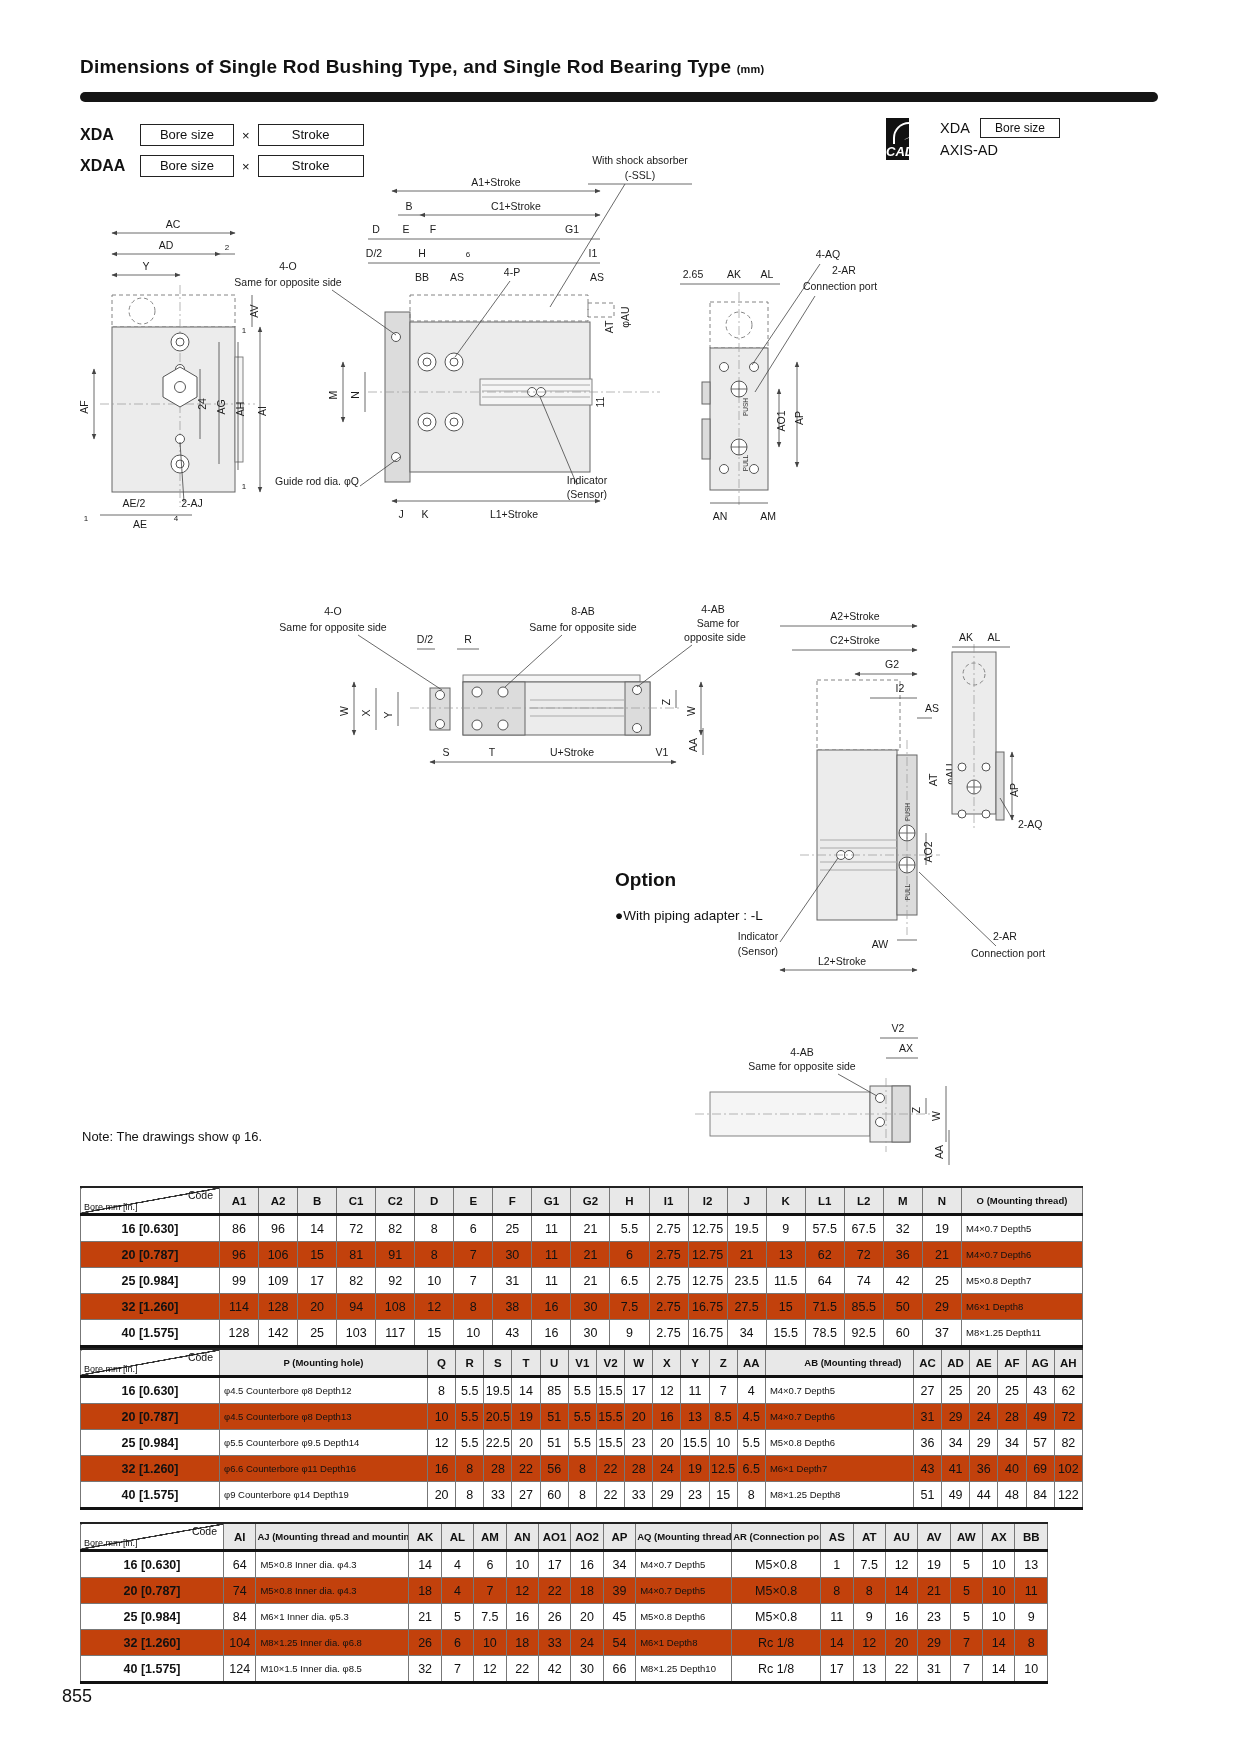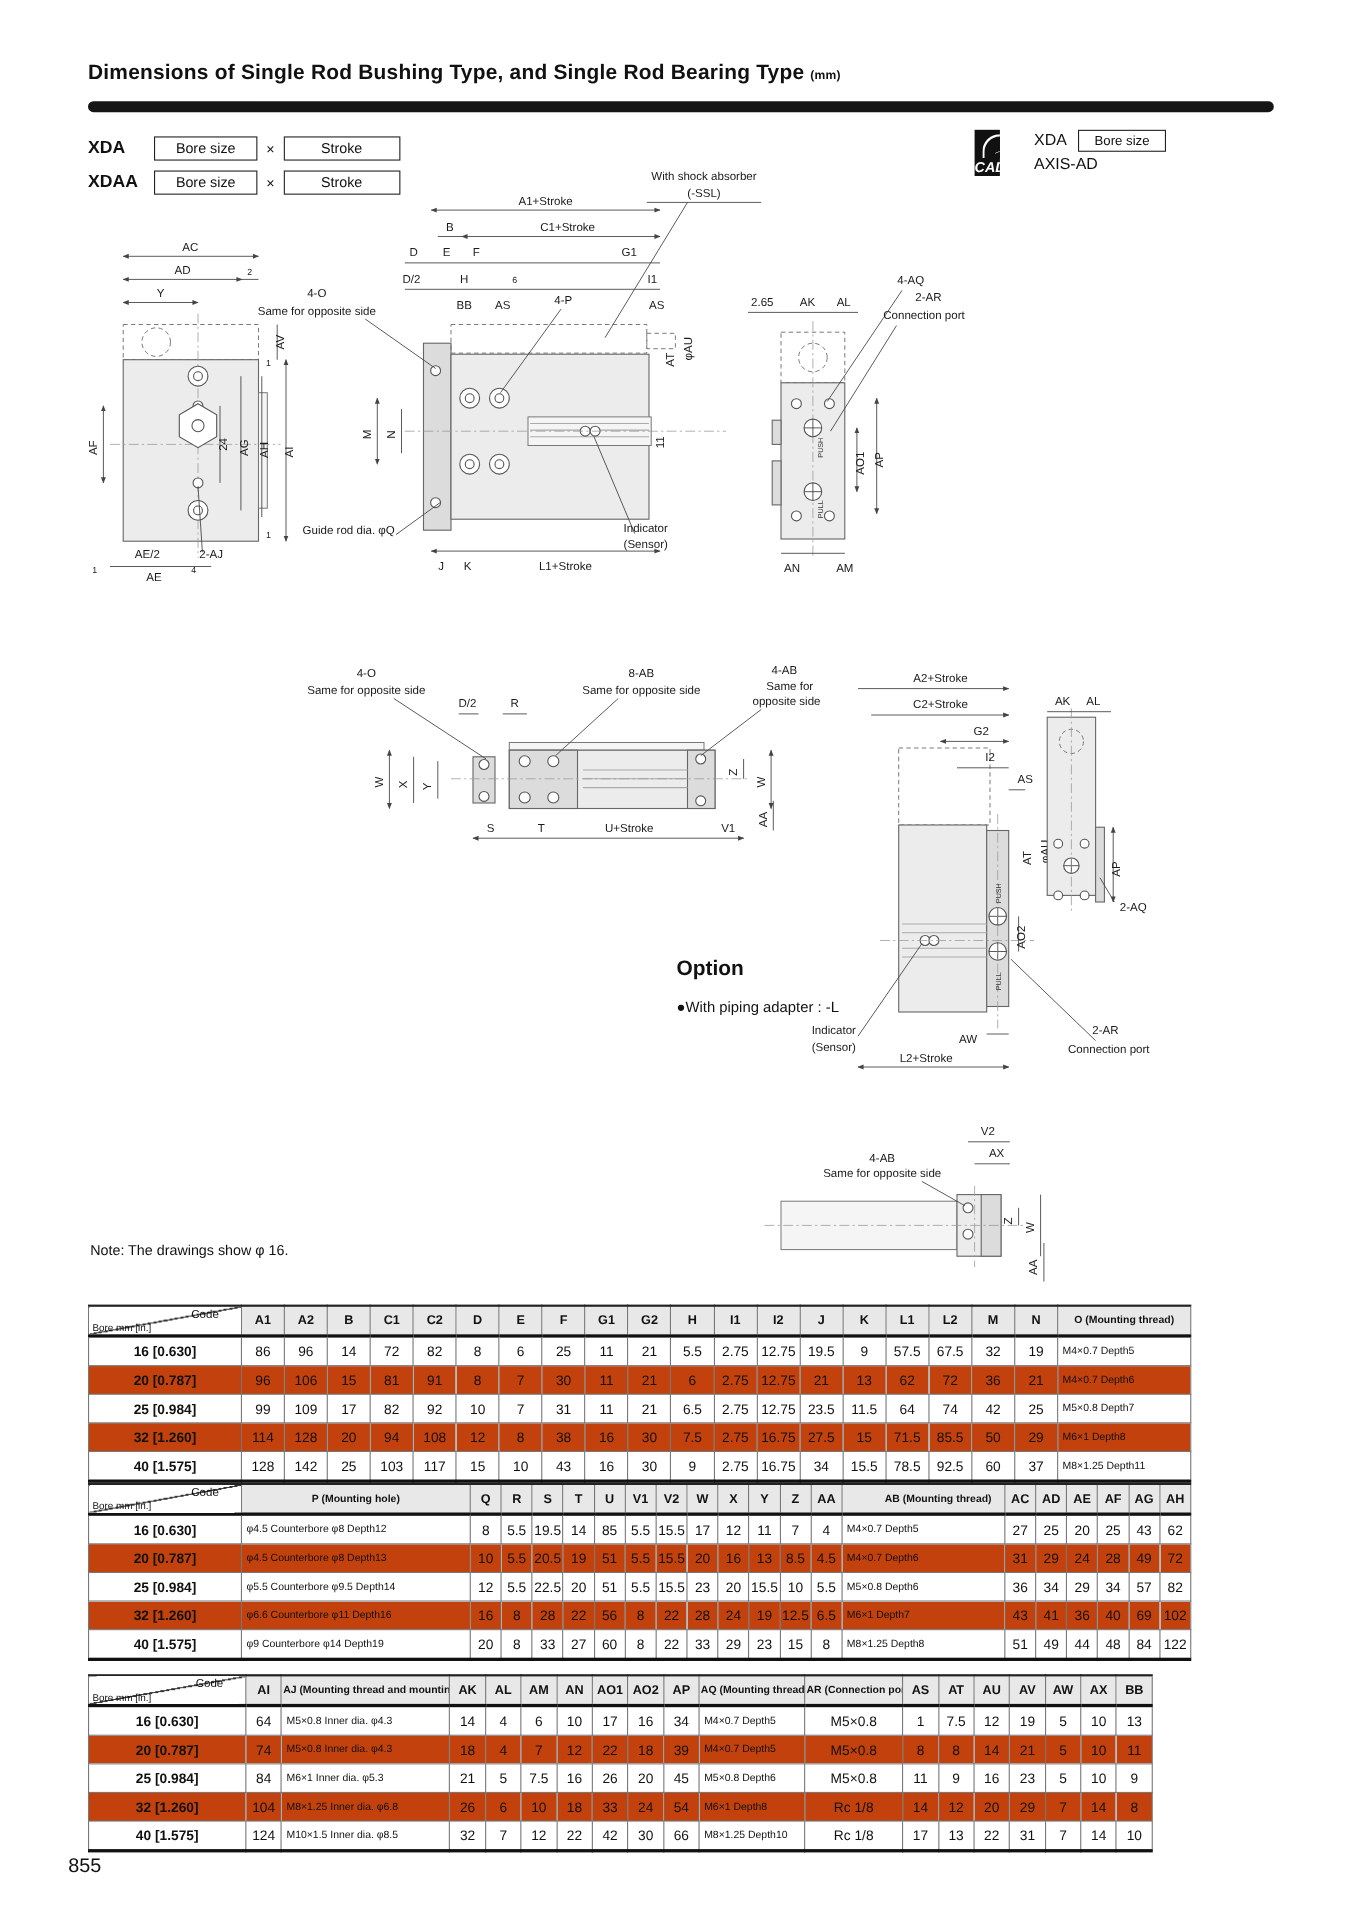--- a/index.html
+++ b/index.html
@@ -45,21 +45,21 @@
   .tp{font:13.5px "Liberation Sans",sans-serif;fill:#111;text-anchor:start;}
   
   table.dimtable{border-collapse:collapse;table-layout:fixed;position:absolute;left:80px;border-top:2px solid #222;border-bottom:3px solid #111;}
   .dimtable th,.dimtable td{border:1px solid #777;height:25px;padding:0 1px;text-align:center;font-size:12.5px;overflow:hidden;white-space:nowrap;}
   .dimtable thead th{background:#e8e8e8;font-weight:bold;font-size:11.5px;border-bottom:3px solid #111;}
   .dimtable thead th.hdr-long{font-size:9.5px;}
   .dimtable tbody tr.alt{background:#c2410c;}
   .dimtable th.bore{font-weight:bold;font-size:12.5px;background:inherit;}
   .dimtable td.cell-long{font-size:9.5px;text-align:left;padding-left:4px;}
   .dimtable th.corner{position:relative;background:#fff linear-gradient(to bottom right,transparent calc(50% - 0.7px),#333 calc(50% - 0.7px),#333 calc(50% + 0.7px),transparent calc(50% + 0.7px));}
-  .corner .c-code{position:absolute;top:1px;right:20px;font-size:10.5px;font-weight:normal;}
+  .corner .c-code{position:absolute;top:1px;right:6px;font-size:10.5px;font-weight:normal;}
   .corner .c-bore{position:absolute;bottom:1px;left:3px;font-size:9px;font-weight:normal;}
   #t1{top:1186px;width:1003px;}
   #t2{top:1348px;width:1003px;}
   #t3{top:1522px;width:968px;}
   #t1 thead th:nth-child(1),#t2 thead th:nth-child(1){width:136px;}
   #t3 thead th:nth-child(1){width:140px;}
   #t1 thead th:nth-child(21){width:118px;margin-top:24px;}
   #t2 thead th:nth-child(2){width:205px;}
   #t2 thead th:nth-child(15){width:118px;padding-left:28px;}
   #t3 thead th:nth-child(3){width:150px;}

